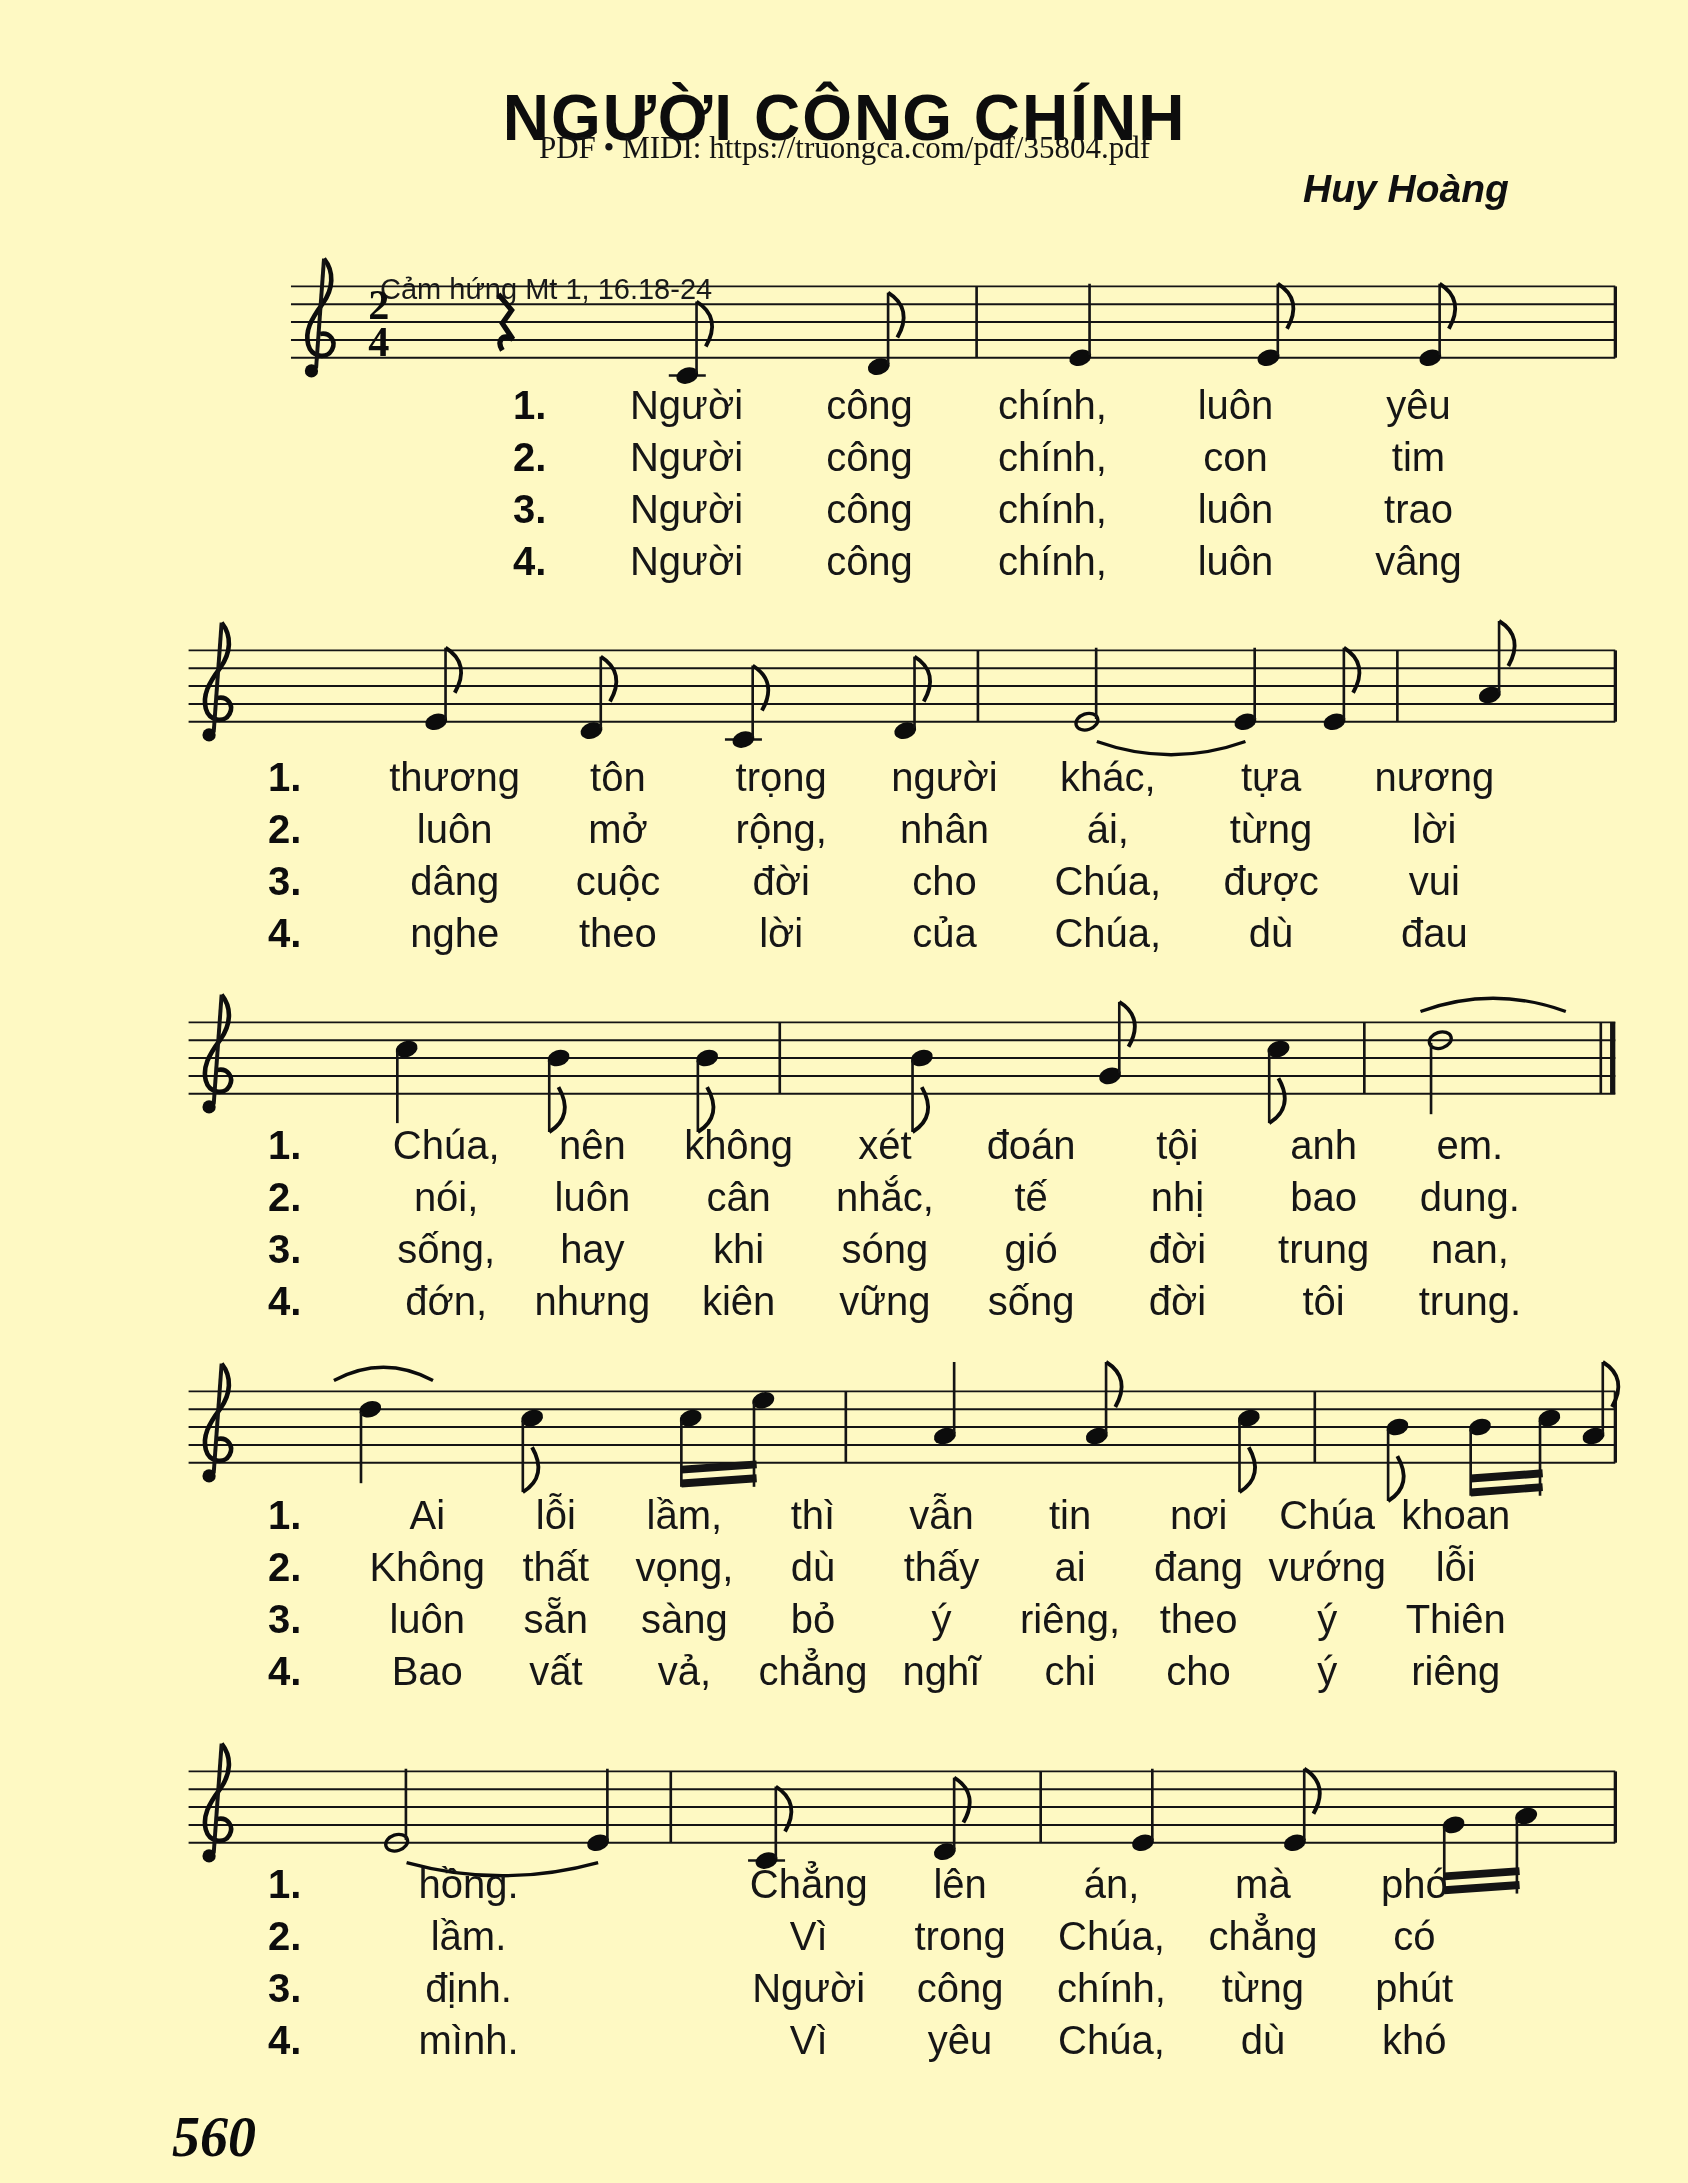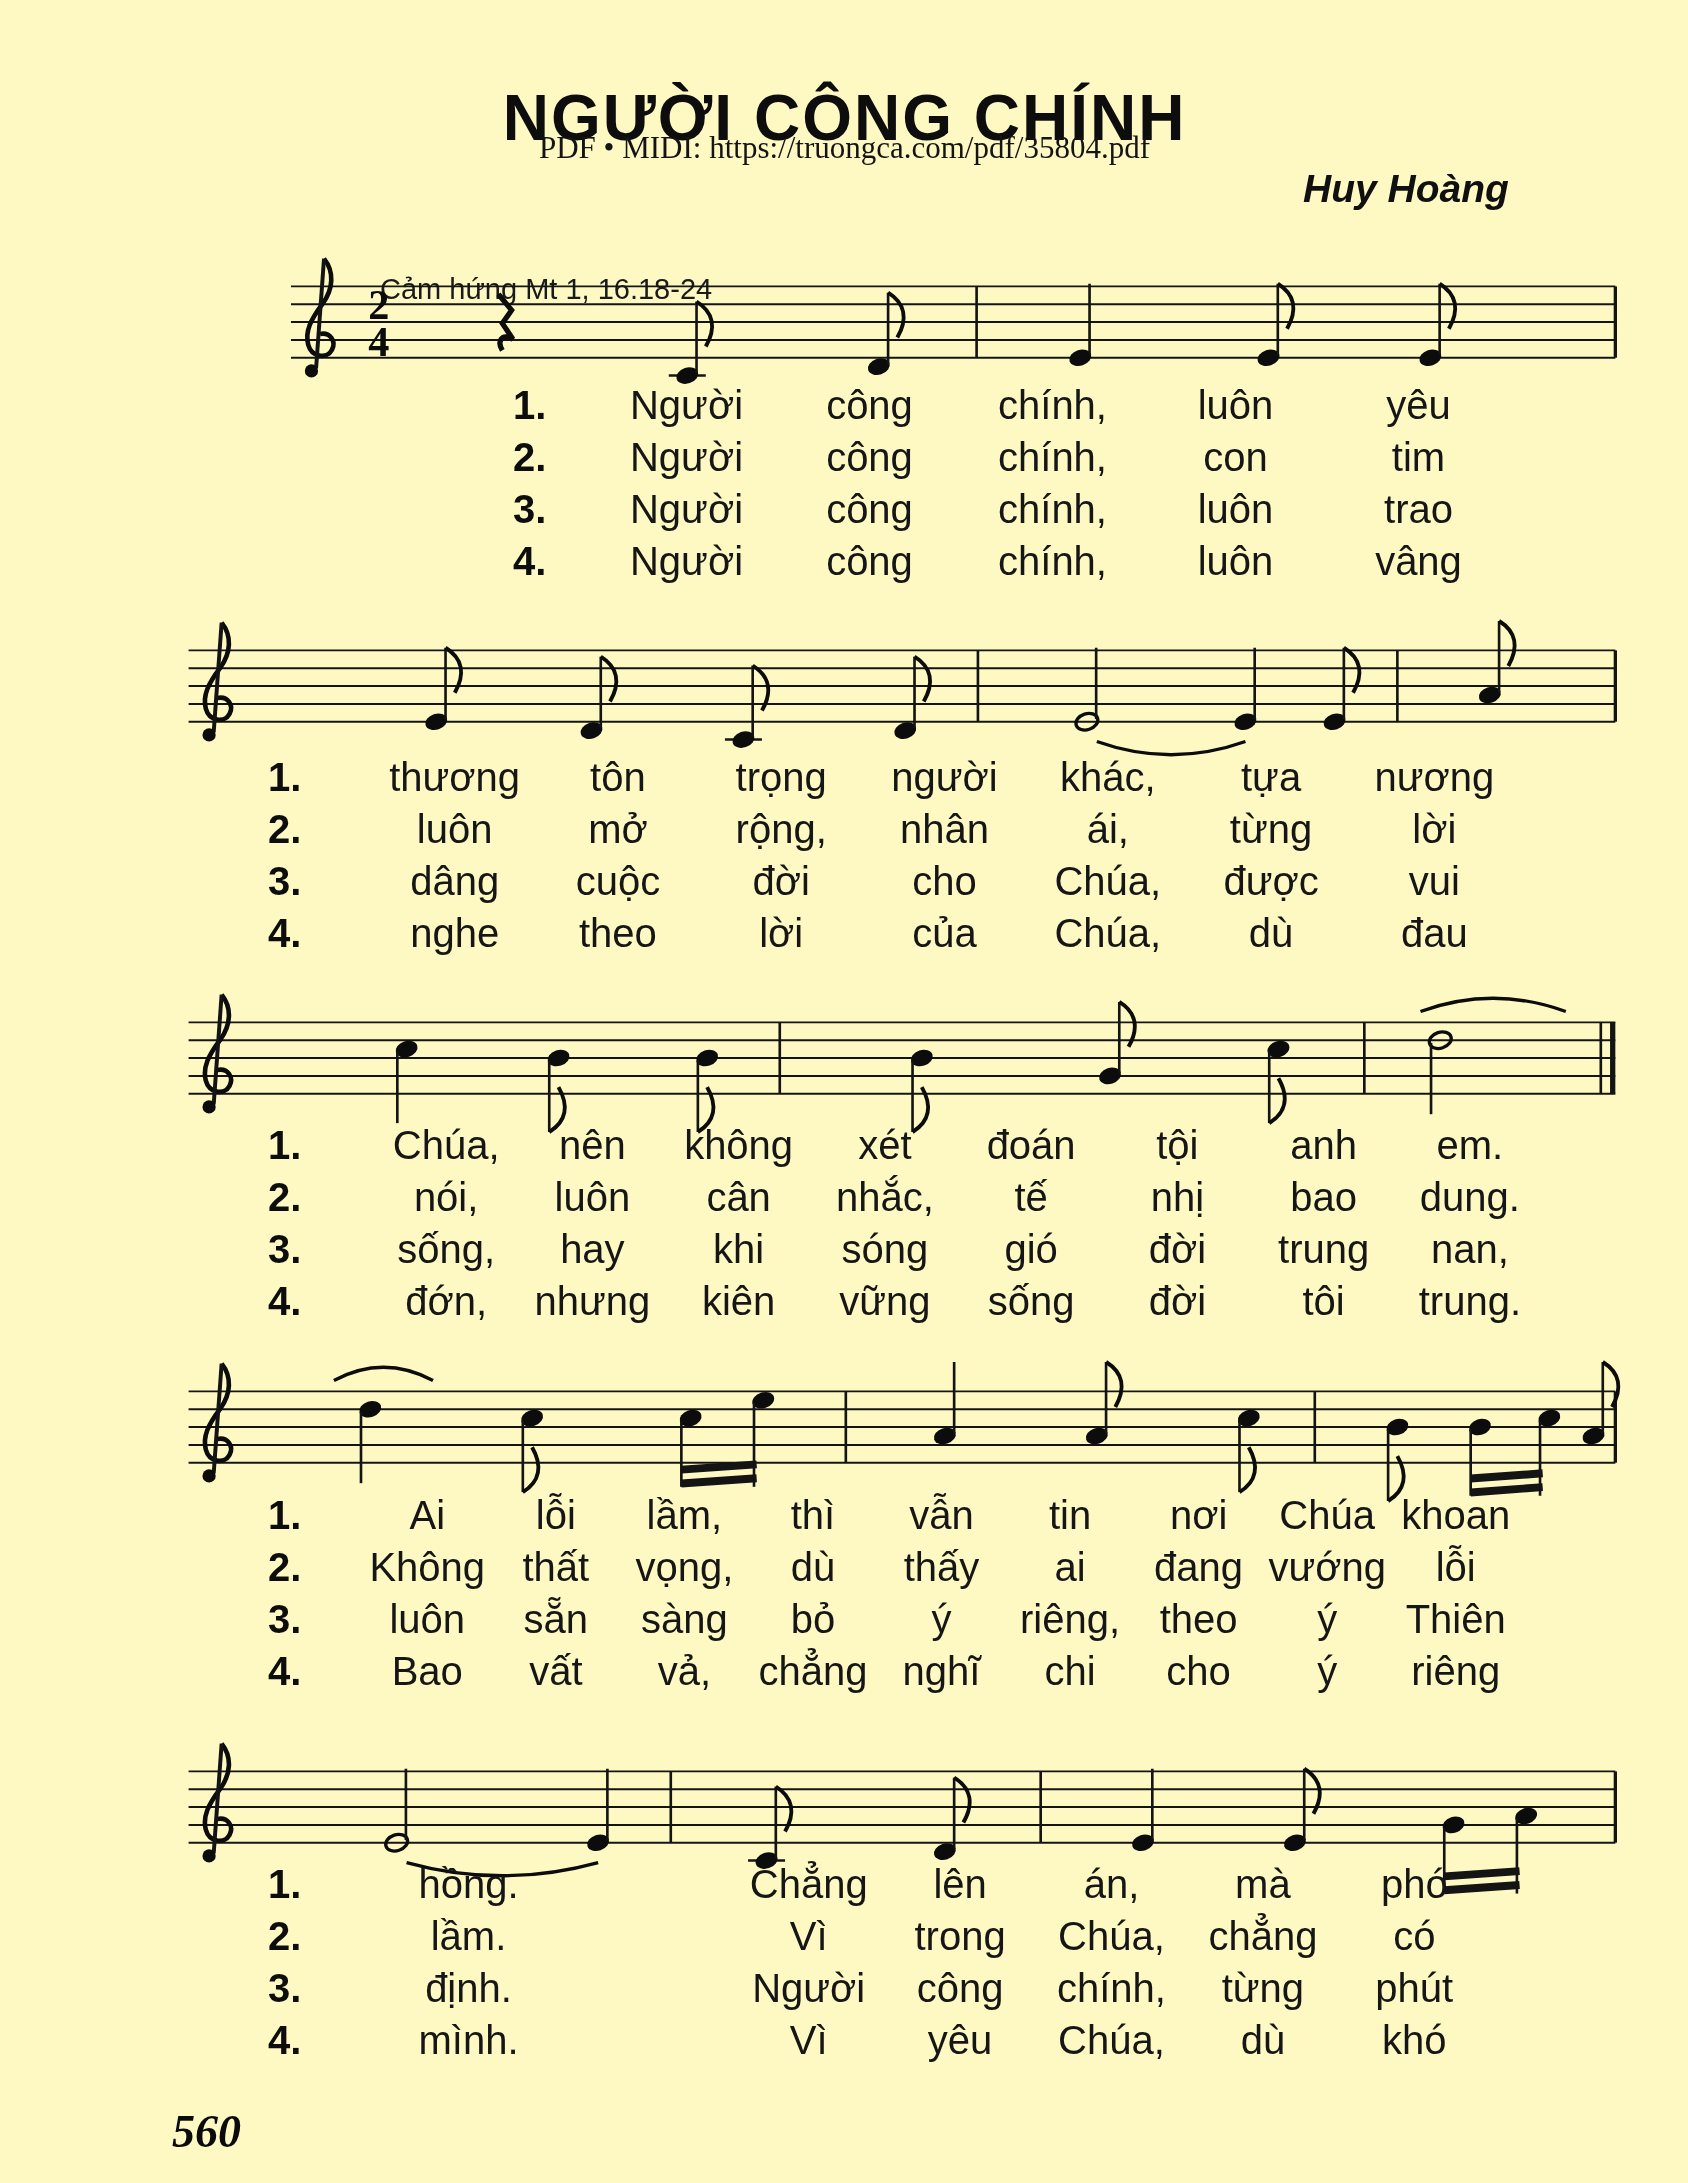--- a/index.html
+++ b/index.html
@@ -5,21 +5,21 @@
   html,body{margin:0;padding:0;background:#e8e8e8;}
   .page{position:relative;width:1689px;height:2183px;background:#fef9c3;color:#111;
         font-family:"Liberation Sans",sans-serif;overflow:hidden;}
   .title{position:absolute;top:38px;left:0;width:100%;text-align:center;
          font-size:64px;font-weight:800;letter-spacing:2px;color:#0d0d0d;}
   .pdfline{position:absolute;top:130px;left:0;width:100%;text-align:center;
            font-family:"Liberation Serif",serif;font-size:31px;color:#141414;}
   .author{position:absolute;left:1267px;top:167px;font-size:39px;font-weight:700;
           font-style:italic;color:#101010;margin-left:36px;}
   .insp{position:absolute;left:380px;top:226px;font-size:29px;color:#1a1a1a;margin-top:47px;}
-  .pagenum{position:absolute;left:172px;top:2105px;font-size:46px;font-weight:700;
+  .pagenum{position:absolute;left:172px;top:2105px;font-size:56px;font-weight:700;
            font-style:italic;font-family:"Liberation Serif",serif;color:#0b0b0b;}
   .staffsvg{position:absolute;left:0;}
   .lyr{position:absolute;}
   .vrow{display:grid;align-items:baseline;height:52px;}
   .vnum{font-weight:700;font-size:40px;text-align:left;padding-left:4px;color:#0d0d0d;}
   .word{font-size:40px;text-align:center;white-space:nowrap;color:#161616;}
 </style>
 </head>
 <body>
 

